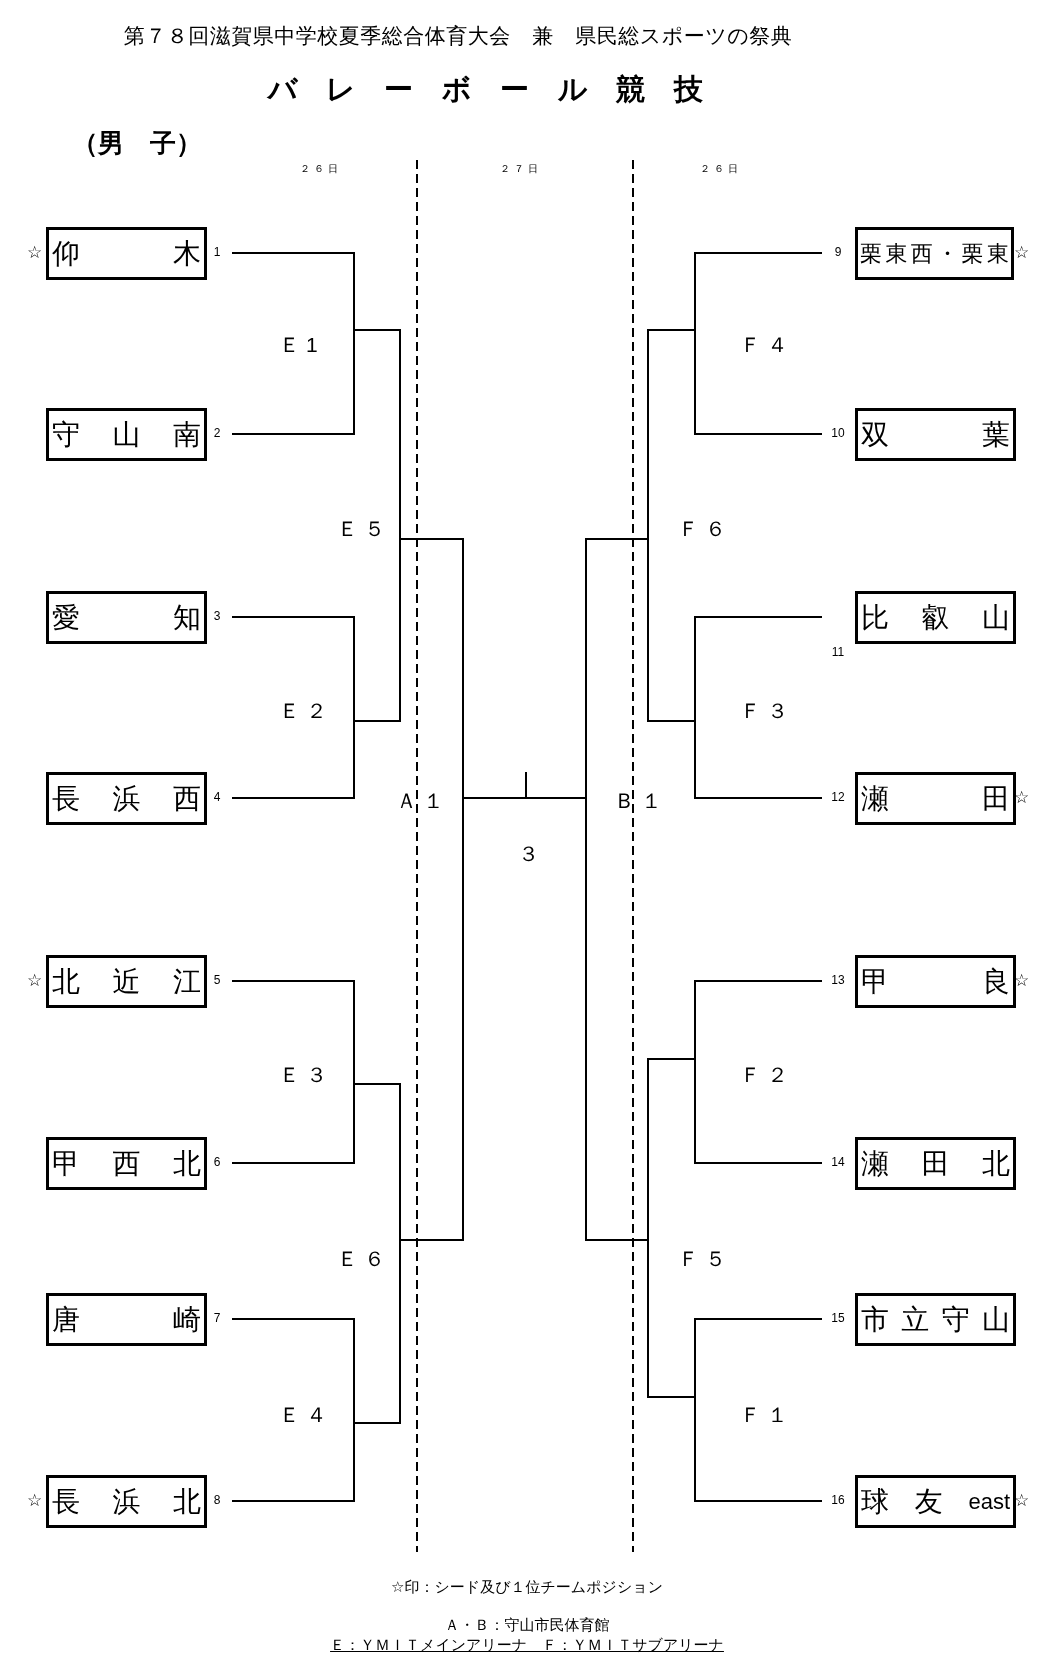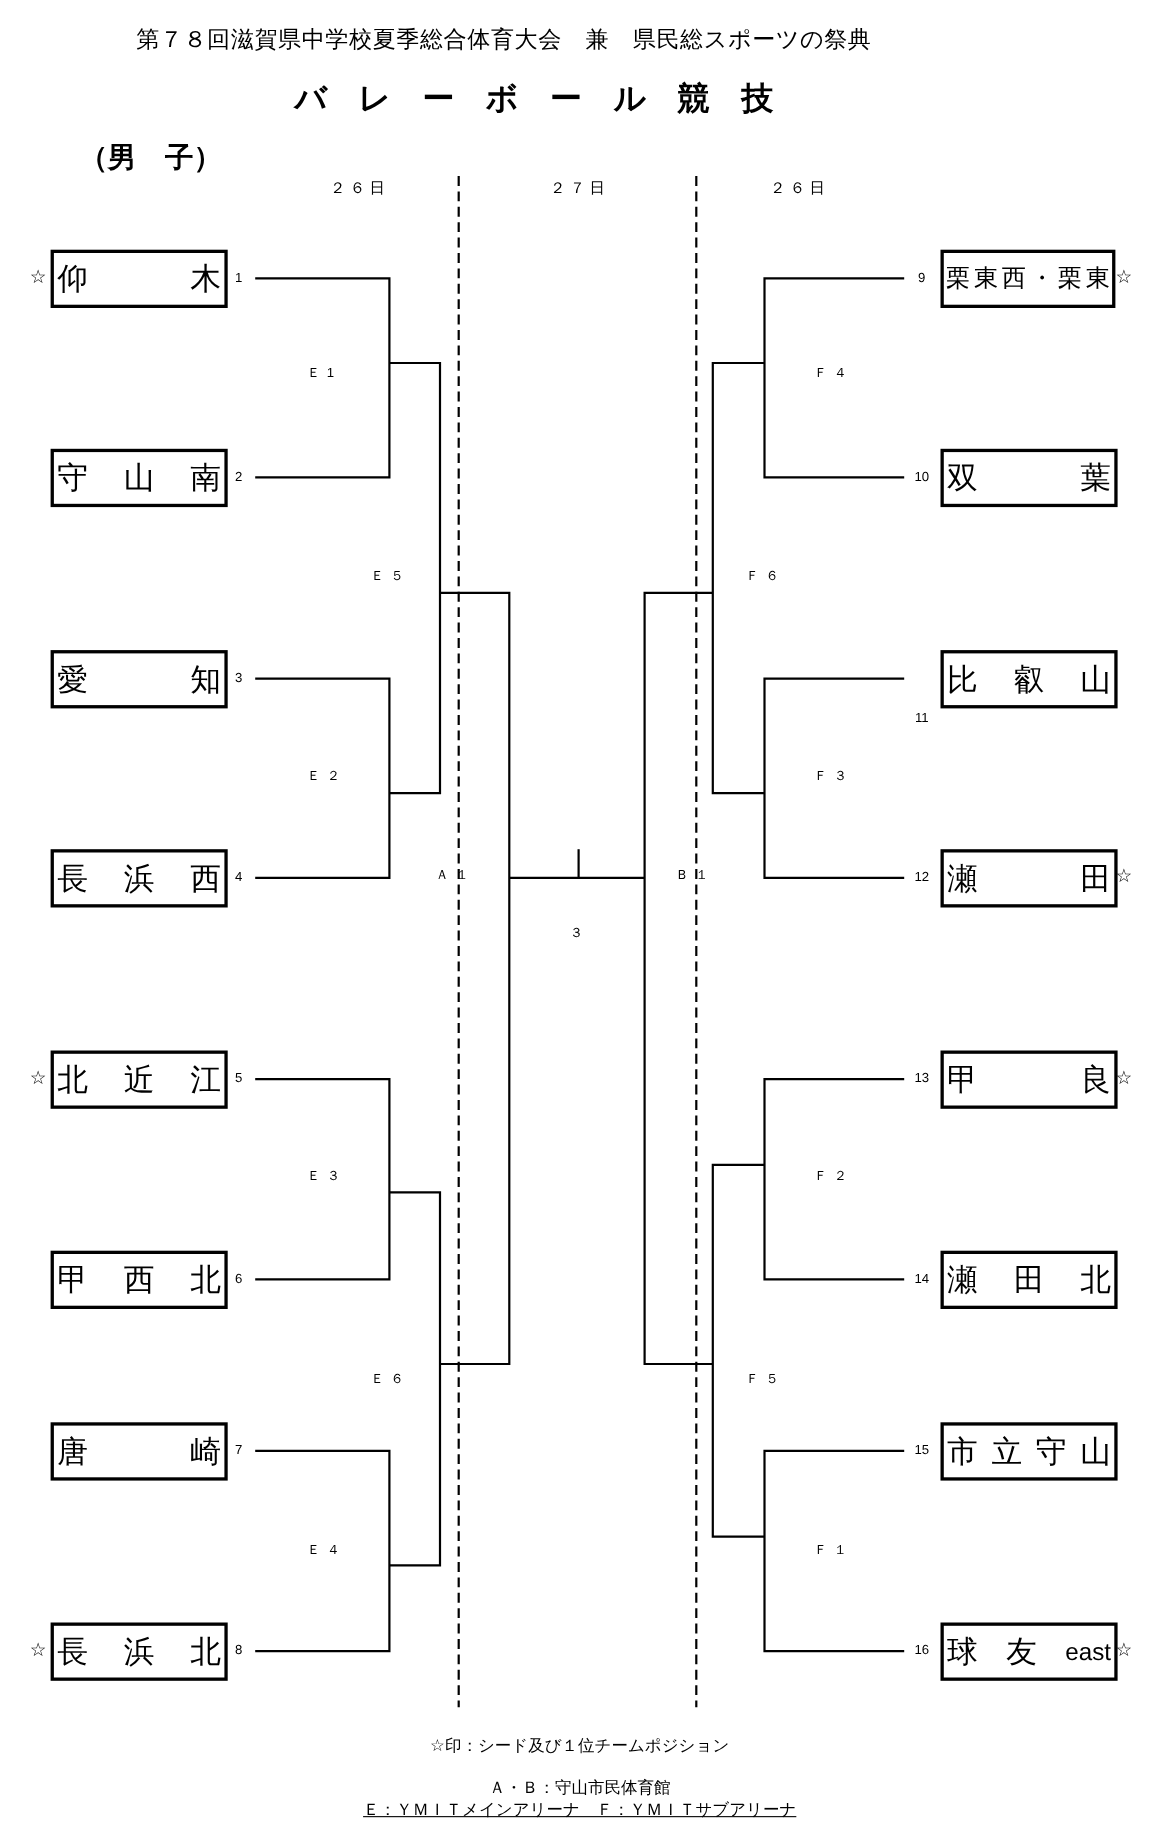--- a/index.html
+++ b/index.html
@@ -3,29 +3,29 @@
 <meta charset="utf-8">
 <style>
   html, body { margin:0; padding:0; background:#ffffff; }
   body { width:1054px; height:1665px; position:relative; overflow:hidden;
          font-family:"DejaVu Sans", "Liberation Sans", sans-serif; color:#000; }
   .abs { position:absolute; }
   #title { left:0; width:916px; top:22px; text-align:center; font-size:21px; letter-spacing:0.5px; }
   #subtitle { left:0; width:971px; top:70px; text-align:center; font-size:29px; font-weight:bold; }
   #subtitle span { display:inline-block; width:58px; text-align:center; }
   #division { left:72px; top:126px; font-size:26px; font-weight:bold; }
-  .date { top:162px; font-size:14px; font-family:"DejaVu Serif", serif; letter-spacing:4px; }
+  .date { top:162px; font-size:10px; font-family:"DejaVu Serif", serif; letter-spacing:4px; }
   .team { width:149px; height:47px; border:3px solid #000; box-sizing:content-box;
           display:flex; align-items:center; font-size:28px; line-height:1; padding:0 3px; }
   .team.spread { justify-content:space-between; }
   .team.small { font-size:22px; justify-content:space-between; padding:0 2px; }
   .team .name-part { display:inline-block; }
   .seed { font-size:17px; }
   .num { font-size:12px; font-family:"Liberation Sans", sans-serif; width:24px; text-align:center; }
-  .lbl { font-size:12px; font-family:"Liberation Sans", sans-serif; letter-spacing:6px; }
+  .lbl { font-size:21px; font-family:"Liberation Sans", sans-serif; letter-spacing:6px; }
   svg#bracket { position:absolute; left:0; top:0; }
   .foot { left:0; width:1054px; text-align:center; font-size:15px; }
 </style>
 </head>
 <body>
 
 <div class="abs" id="title">第７８回滋賀県中学校夏季総合体育大会　兼　県民総スポーツの祭典</div>
 <div class="abs" id="subtitle">
   <span>バ</span><span>レ</span><span>ー</span><span>ボ</span><span>ー</span><span>ル</span><span>競</span><span>技</span>
 </div>

